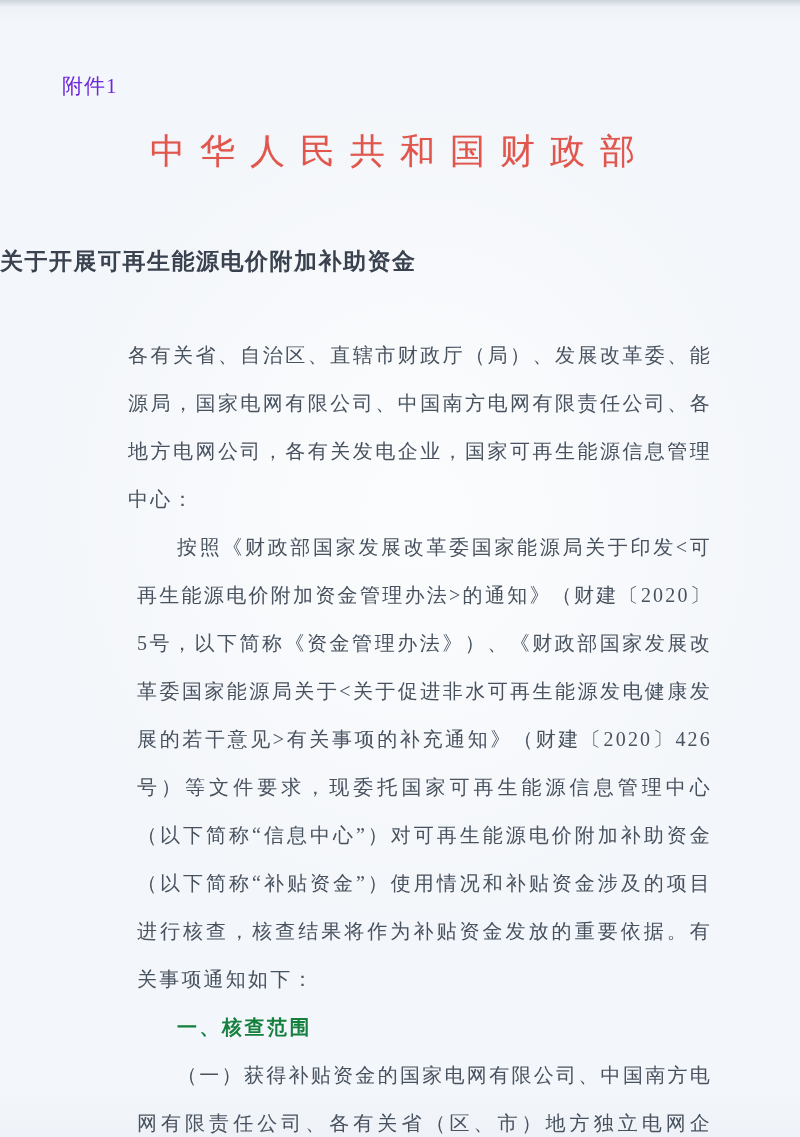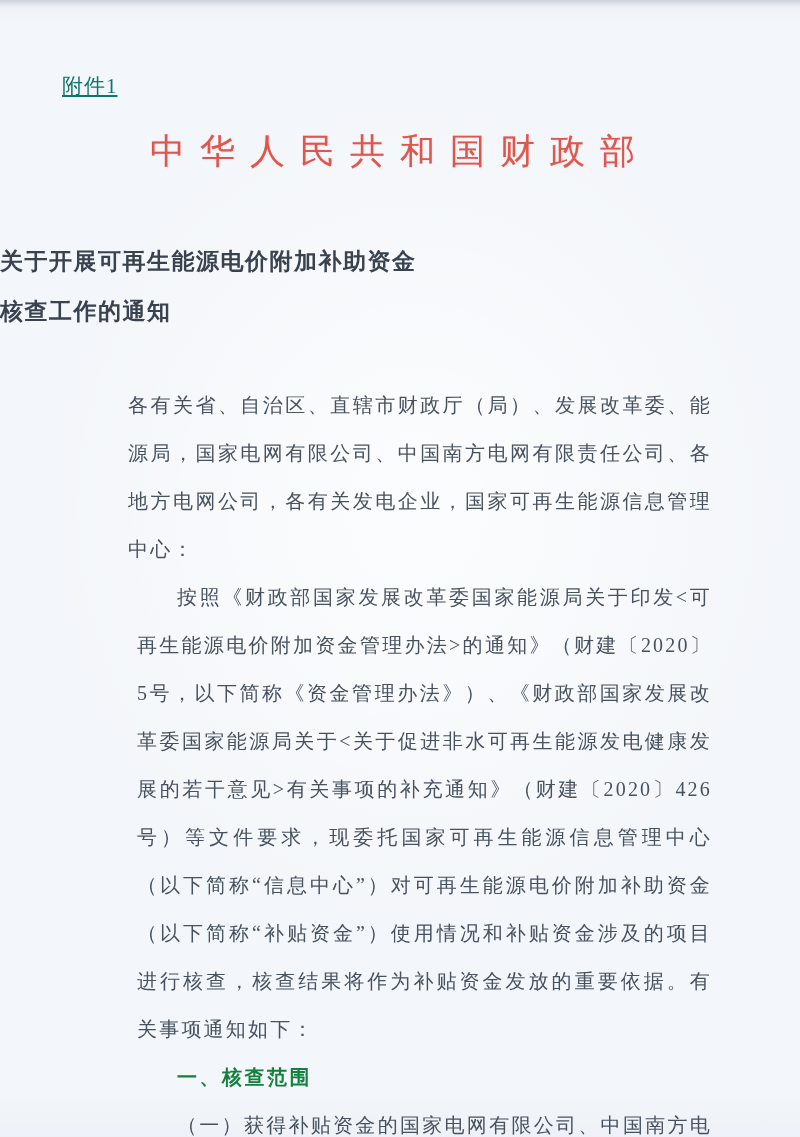--- a/index.html
+++ b/index.html
@@ -20,22 +20,21 @@
     position: relative;
     width: 800px;
     height: 1137px;
     box-sizing: border-box;
     padding-top: 72px;
   }
   .attachment-label {
     margin-left: 62px;
     font-size: 21px;
     letter-spacing: 1px;
-    color: #0f766e;
-    text-decoration: underline;
+    color: #6d28d9;
   }
   .ministry-header {
     margin-top: 28px;
     text-align: center;
     font-size: 35px;
     font-weight: 400;
     letter-spacing: 15px;
     color: #e0564d;
     text-shadow: 0 0 1px rgba(224,86,77,0.35);
     white-space: nowrap;
@@ -75,21 +74,20 @@
 <body>
 
 <div class="page">
 
   <div class="attachment-label">附件1</div>
 
   <div class="ministry-header">中华人民共和国财政部</div>
 
   <div class="doc-title">
     <div>关于开展可再生能源电价附加补助资金</div>
-    <div>核查工作的通知</div>
   </div>
 
   <div class="doc-body">
     <p>各有关省、自治区、直辖市财政厅（局）、发展改革委、能源局，国家电网有限公司、中国南方电网有限责任公司、各地方电网公司，各有关发电企业，国家可再生能源信息管理中心：</p>
     <p class="indent">按照《财政部国家发展改革委国家能源局关于印发&lt;可再生能源电价附加资金管理办法&gt;的通知》（财建〔2020〕5号，以下简称《资金管理办法》）、《财政部国家发展改革委国家能源局关于&lt;关于促进非水可再生能源发电健康发展的若干意见&gt;有关事项的补充通知》（财建〔2020〕426号）等文件要求，现委托国家可再生能源信息管理中心（以下简称“信息中心”）对可再生能源电价附加补助资金（以下简称“补贴资金”）使用情况和补贴资金涉及的项目进行核查，核查结果将作为补贴资金发放的重要依据。有关事项通知如下：</p>
     <p class="indent heading">一、核查范围</p>
     <p class="indent">（一）获得补贴资金的国家电网有限公司、中国南方电网有限责任公司、各有关省（区、市）地方独立电网企业。</p>
   </div>
 
 </div>

